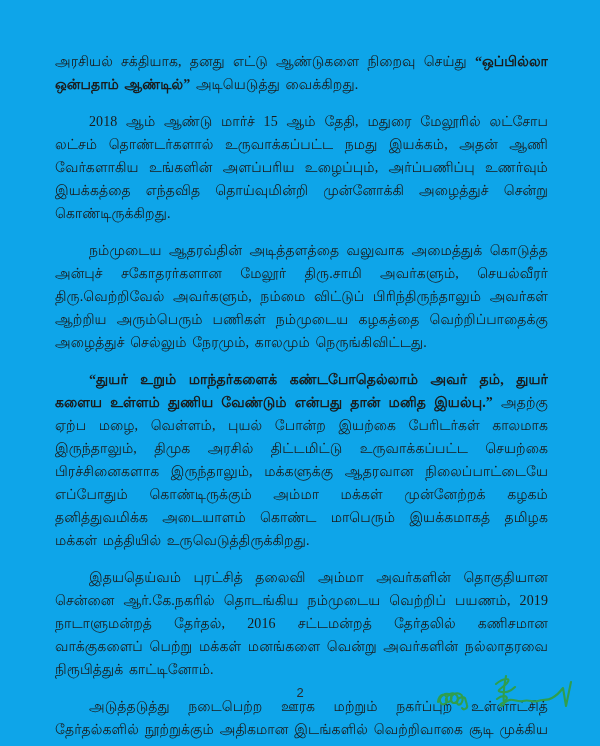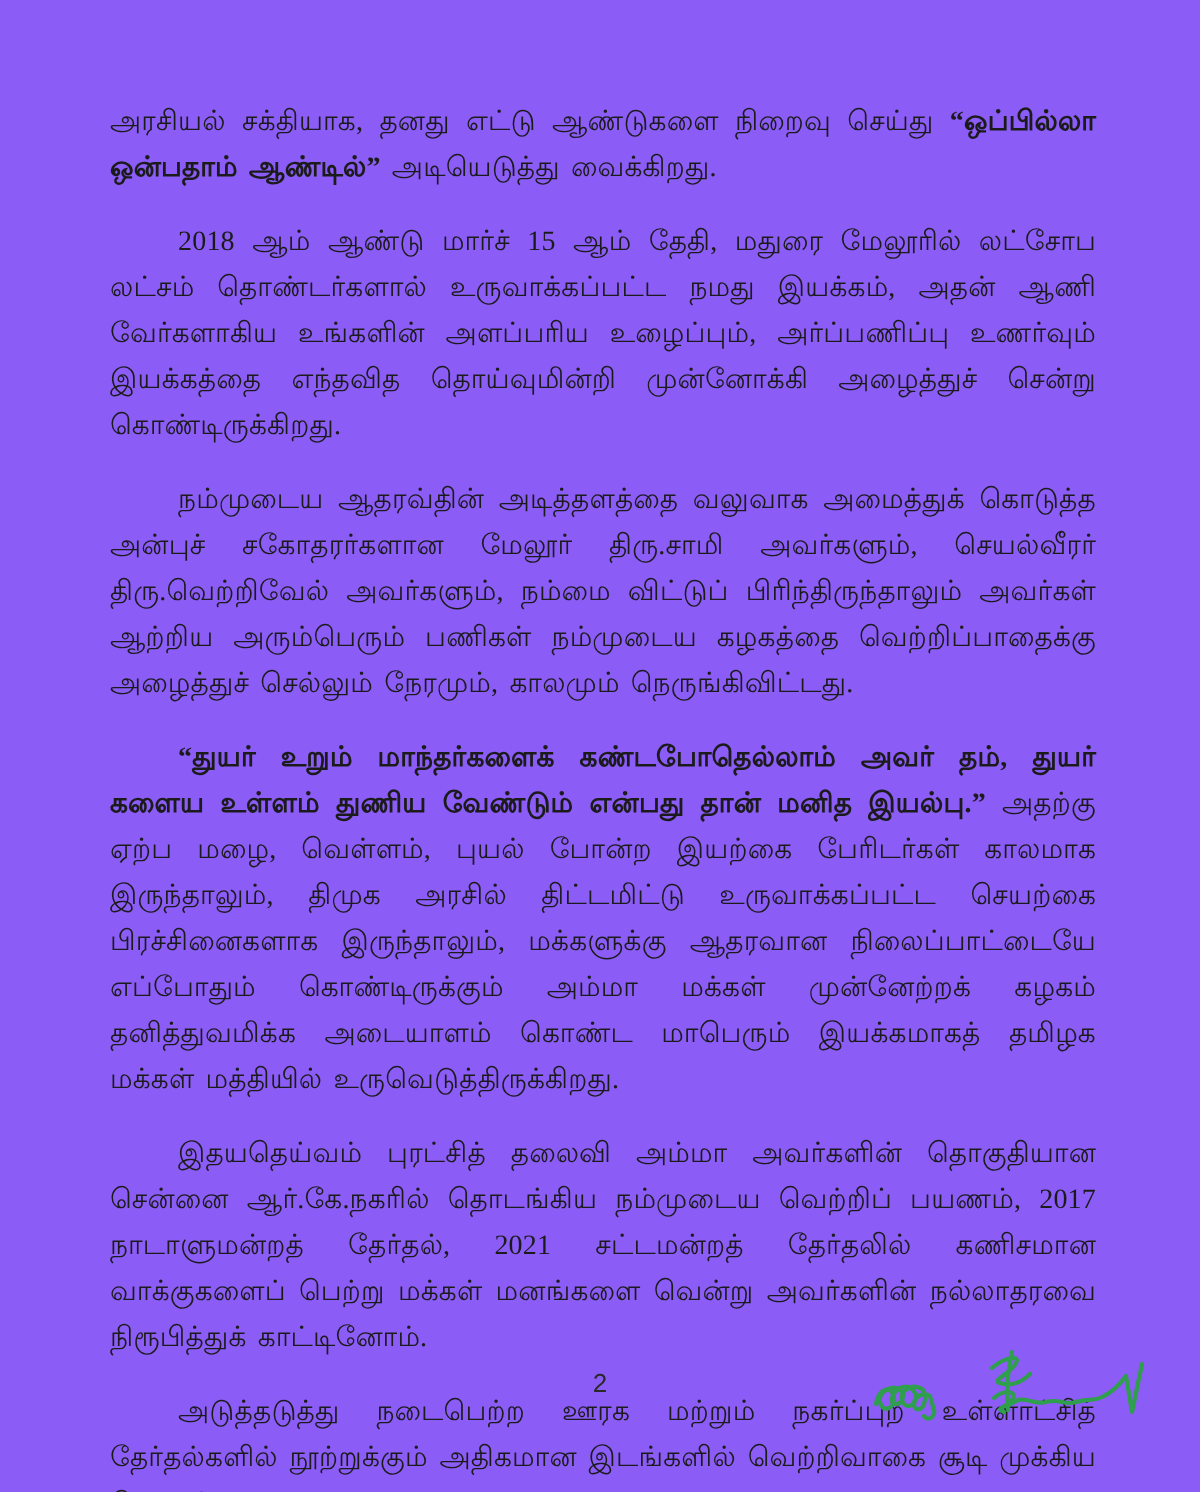--- a/index.html
+++ b/index.html
@@ -10,21 +10,21 @@
   body {
     width: 600px;
     height: 746px;
     position: relative;
     overflow: hidden;
     font-family: "Liberation Serif", "DejaVu Serif", serif;
   }
   .page {
     position: absolute;
     inset: 0;
-    background: #8b5cf6;
+    background: #0ea5e9;
   }
   .doc-body {
     position: absolute;
     top: 50px;
     left: 55px;
     width: 493px;
   }
   .para {
     margin: 0 0 14px 0;
     font-size: 14px;
@@ -71,21 +71,21 @@
 </head>
 <body>
 
 <div class="page">
 
   <div class="doc-body" id="doc-body">
       <p class="para"><span class="">அரசியல் சக்தியாக, தனது எட்டு ஆண்டுகளை நிறைவு செய்து </span><span class="bold">“ஒப்பில்லா ஒன்பதாம் ஆண்டில்”</span><span class=""> அடியெடுத்து வைக்கிறது.</span></p>
       <p class="para indent"><span class="">2018 ஆம் ஆண்டு மார்ச் 15 ஆம் தேதி, மதுரை மேலூரில் லட்சோப லட்சம் தொண்டர்களால் உருவாக்கப்பட்ட நமது இயக்கம், அதன் ஆணி வேர்களாகிய உங்களின் அளப்பரிய உழைப்பும், அர்ப்பணிப்பு உணர்வும் இயக்கத்தை எந்தவித தொய்வுமின்றி முன்னோக்கி அழைத்துச் சென்று கொண்டிருக்கிறது.</span></p>
       <p class="para indent"><span class="">நம்முடைய ஆதரவ்தின் அடித்தளத்தை வலுவாக அமைத்துக் கொடுத்த அன்புச் சகோதரர்களான மேலூர் திரு.சாமி அவர்களும், செயல்வீரர் திரு.வெற்றிவேல் அவர்களும், நம்மை விட்டுப் பிரிந்திருந்தாலும் அவர்கள் ஆற்றிய அரும்பெரும் பணிகள் நம்முடைய கழகத்தை வெற்றிப்பாதைக்கு அழைத்துச் செல்லும் நேரமும், காலமும் நெருங்கிவிட்டது.</span></p>
       <p class="para indent"><span class="bold">“துயர் உறும் மாந்தர்களைக் கண்டபோதெல்லாம் அவர் தம், துயர் களைய உள்ளம் துணிய வேண்டும் என்பது தான் மனித இயல்பு.”</span><span class=""> அதற்கு ஏற்ப மழை, வெள்ளம், புயல் போன்ற இயற்கை பேரிடர்கள் காலமாக இருந்தாலும், திமுக அரசில் திட்டமிட்டு உருவாக்கப்பட்ட செயற்கை பிரச்சினைகளாக இருந்தாலும், மக்களுக்கு ஆதரவான நிலைப்பாட்டையே எப்போதும் கொண்டிருக்கும் அம்மா மக்கள் முன்னேற்றக் கழகம் தனித்துவமிக்க அடையாளம் கொண்ட மாபெரும் இயக்கமாகத் தமிழக மக்கள் மத்தியில் உருவெடுத்திருக்கிறது.</span></p>
-      <p class="para indent"><span class="">இதயதெய்வம் புரட்சித் தலைவி அம்மா அவர்களின் தொகுதியான சென்னை ஆர்.கே.நகரில் தொடங்கிய நம்முடைய வெற்றிப் பயணம், 2017 நாடாளுமன்றத் தேர்தல், 2021 சட்டமன்றத் தேர்தலில் கணிசமான வாக்குகளைப் பெற்று மக்கள் மனங்களை வென்று அவர்களின் நல்லாதரவை நிரூபித்துக் காட்டினோம்.</span></p>
+      <p class="para indent"><span class="">இதயதெய்வம் புரட்சித் தலைவி அம்மா அவர்களின் தொகுதியான சென்னை ஆர்.கே.நகரில் தொடங்கிய நம்முடைய வெற்றிப் பயணம், 2019 நாடாளுமன்றத் தேர்தல், 2016 சட்டமன்றத் தேர்தலில் கணிசமான வாக்குகளைப் பெற்று மக்கள் மனங்களை வென்று அவர்களின் நல்லாதரவை நிரூபித்துக் காட்டினோம்.</span></p>
       <p class="para indent"><span class="">அடுத்தடுத்து நடைபெற்ற ஊரக மற்றும் நகர்ப்புற உள்ளாட்சித் தேர்தல்களில் நூற்றுக்கும் அதிகமான இடங்களில் வெற்றிவாகை சூடி முக்கிய பொறுப்புகளை</span></p>
     </div>
 
   <div class="page-footer">
     <span class="page-number">2</span>
   </div>
 
   <svg class="signature" viewBox="0 0 138 46" xmlns="http://www.w3.org/2000/svg" aria-hidden="true">
 
     <path d="M4,30 c1,-8 8,-10 9,-3 c1,5 -6,8 -7,2 c-1,-5 6,-9 10,-6 c3,2 1,7 -2,7 c-4,0 -2,-6 2,-8 c4,-2 8,1 8,5 c0,4 -6,6 -7,1 c-1,-5 5,-8 9,-6 c3,1 3,5 2,8 c-1,3 -5,4 -5,0 c0,-4 5,-6 8,-4 l2,7 c1,3 -3,6 -5,3" stroke="#2f9e4d"></path>

